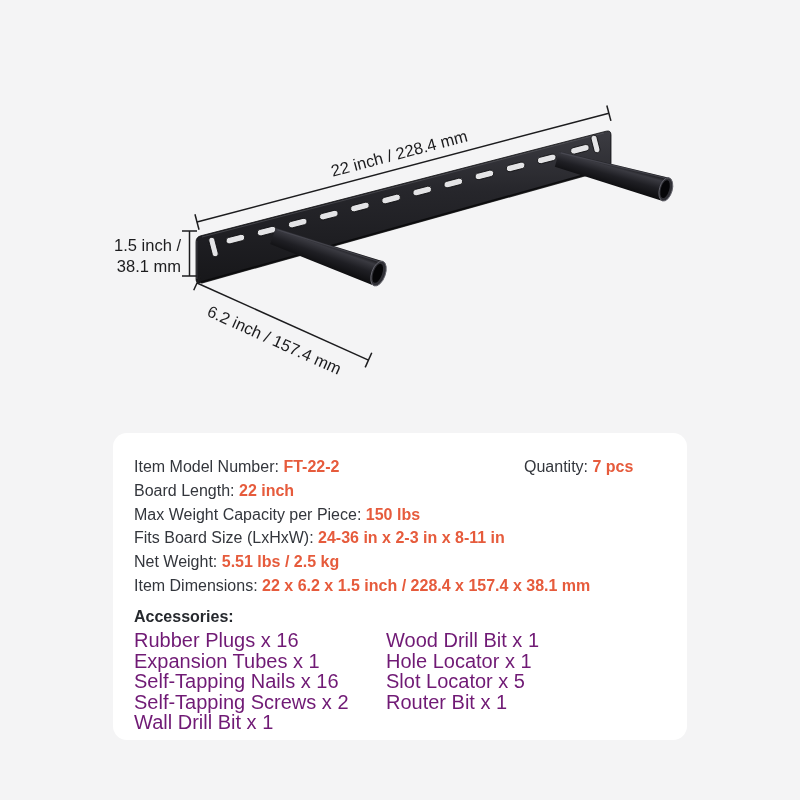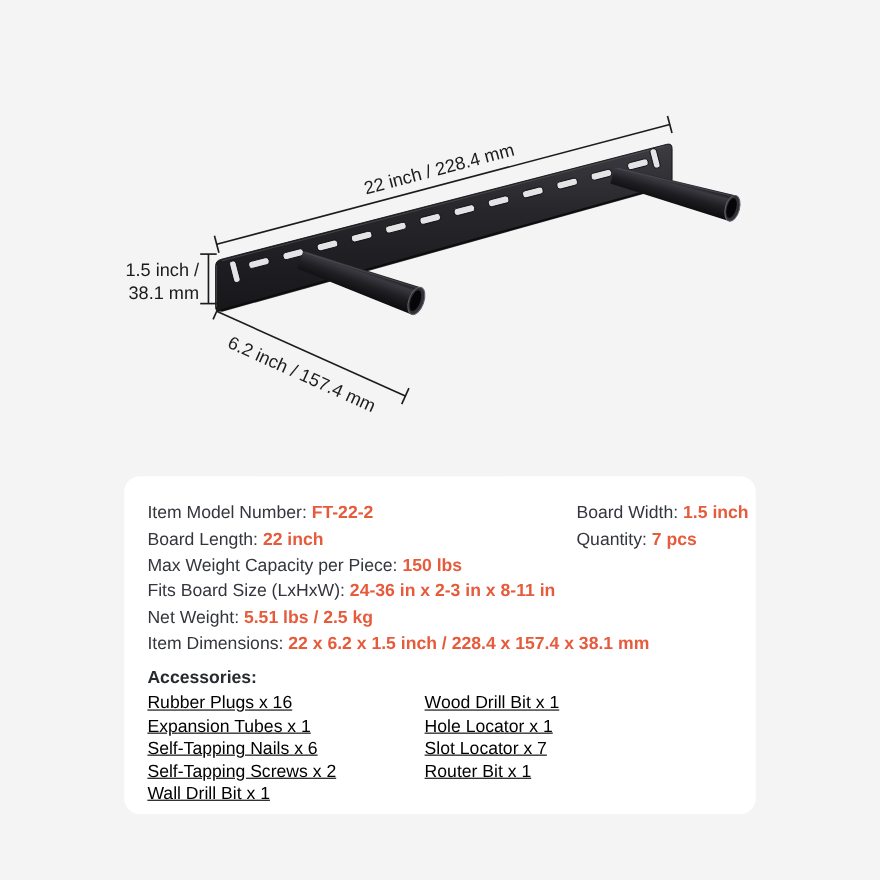--- a/index.html
+++ b/index.html
@@ -68,25 +68,24 @@
     left: 21px;
     top: 175px;
     font-size: 16px;
     font-weight: 700;
     color: #26292e;
     text-align: center;
   }
   .acc-col {
     position: absolute;
     top: 197px;
-    font-size: 16px;
+    font-size: 20px;
     line-height: 20.6px;
-    color: #000000;
+    color: #701a75;
     white-space: nowrap;
-    text-decoration: underline;
   }
   .acc-col.left  { left: 21px; }
   .acc-col.right { left: 273px; }
 </style>
 </head>
 <body style="background: rgb(244, 244, 245);">
 
 <div class="stage">
 
   <svg class="illustration" width="800" height="430" viewBox="0 0 800 430">
@@ -190,40 +189,36 @@
         <span class="val">5.51 lbs / 2.5 kg</span>
       </div>
       <div class="spec-row">
         <span class="lbl">Item Dimensions:</span>
         <span class="val">22 x 6.2 x 1.5 inch / 228.4 x 157.4 x 38.1 mm</span>
       </div>
     </div>
 
     <div class="specs-right">
       <div class="spec-row">
-        <span class="lbl">Board Width:</span>
-        <span class="val">1.5 inch</span>
-      </div>
-      <div class="spec-row">
         <span class="lbl">Quantity:</span>
         <span class="val">7 pcs</span>
       </div>
     </div>
 
     <div class="acc-title">Accessories:</div>
 
     <div class="acc-col left">
       <div class="acc-item">Rubber Plugs x 16</div>
       <div class="acc-item">Expansion Tubes x 1</div>
-      <div class="acc-item">Self-Tapping Nails x 6</div>
+      <div class="acc-item">Self-Tapping Nails x 16</div>
       <div class="acc-item">Self-Tapping Screws x 2</div>
       <div class="acc-item">Wall Drill Bit x 1</div>
     </div>
 
     <div class="acc-col right">
       <div class="acc-item">Wood Drill Bit x 1</div>
       <div class="acc-item">Hole Locator x 1</div>
-      <div class="acc-item">Slot Locator x 7</div>
+      <div class="acc-item">Slot Locator x 5</div>
       <div class="acc-item">Router Bit x 1</div>
     </div>
 
   </div>
 </div>
 
 </body></html>

